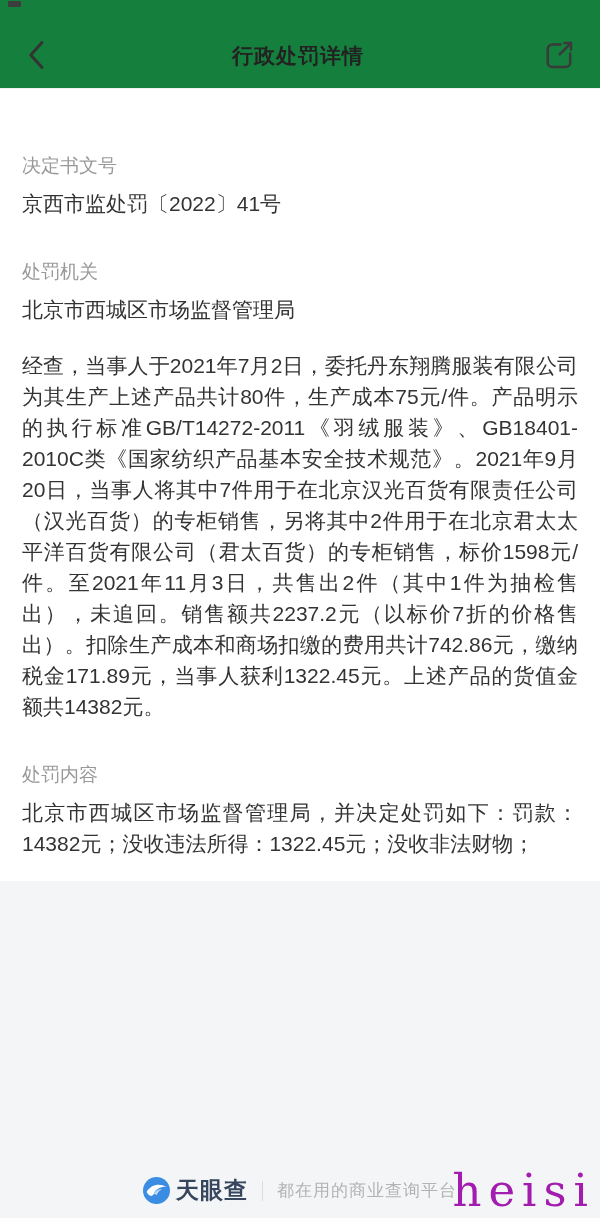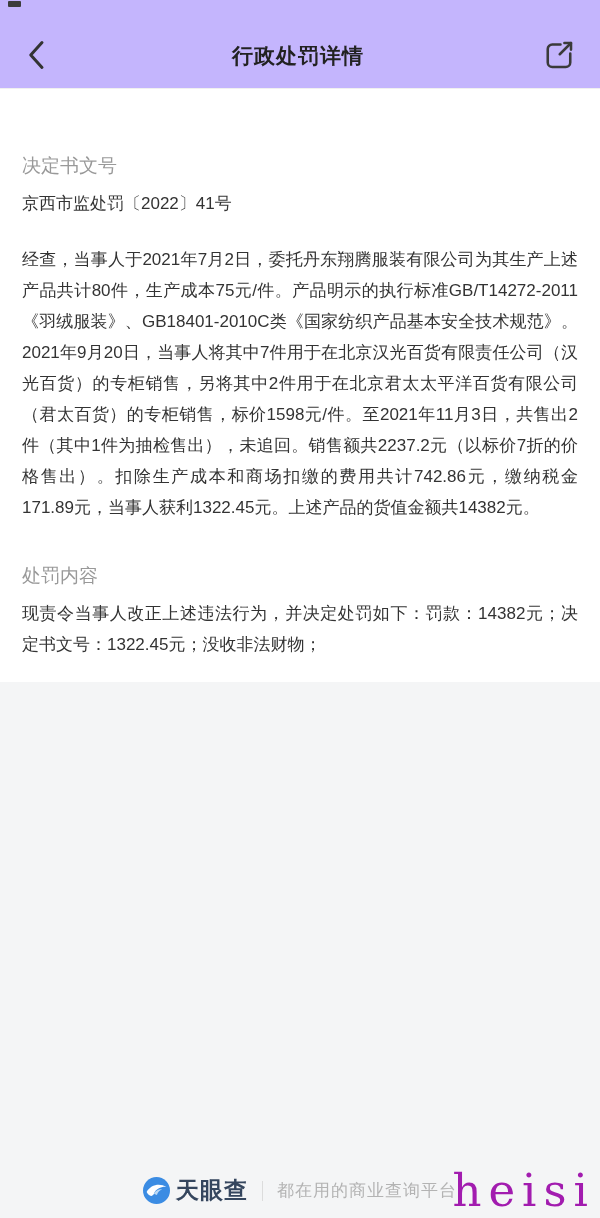--- a/index.html
+++ b/index.html
@@ -20,21 +20,21 @@
   
   .status-mark {
     position: absolute;
     left: 8px; top: 1px;
     width: 13px; height: 6px;
     background: #3c3c3c;
     border-radius: 1px;
   }
   header.appbar {
     height: 89px;
-    background: #c4b5fd;
+    background: #15803d;
     border-bottom: 1px solid #f0f0f0;
     display: flex;
     align-items: center;
     padding: 24px 18px 0 14px;
     flex: 0 0 auto;
   }
   .back-btn, .share-btn {
     background: none; border: none; cursor: pointer;
     width: 46px; height: 46px;
     display: flex; align-items: center; justify-content: center;
@@ -56,21 +56,21 @@
   .field { margin-bottom: 25px; }
   .field:last-child { margin-bottom: 0; }
   .field-label {
     font-size: 19px;
     color: #999999;
     line-height: 24px;
     margin-bottom: 10px;
     margin-top: 41px;
   }
   .field-value {
-    font-size: 17px;
+    font-size: 21px;
     color: #333333;
     line-height: 31px;
     text-align: justify;
   }
   .bottom-area {
     position: relative;
     flex: 1 1 auto;
     background: #f4f5f6;
   }
   footer.brandbar {
@@ -139,25 +139,29 @@
       </span>
     </button>
   </header>
 
   <main class="content">
     <div class="field">
       <div class="field-label">决定书文号</div>
       <div class="field-value">京西市监处罚〔2022〕41号</div>
     </div>
     <div class="field">
+      <div class="field-label">处罚机关</div>
+      <div class="field-value">北京市西城区市场监督管理局</div>
+    </div>
+    <div class="field">
       <div class="field-value">经查，当事人于2021年7月2日，委托丹东翔腾服装有限公司为其生产上述产品共计80件，生产成本75元/件。产品明示的执行标准GB/T14272-2011《羽绒服装》、GB18401-2010C类《国家纺织产品基本安全技术规范》。2021年9月20日，当事人将其中7件用于在北京汉光百货有限责任公司（汉光百货）的专柜销售，另将其中2件用于在北京君太太平洋百货有限公司（君太百货）的专柜销售，标价1598元/件。至2021年11月3日，共售出2件（其中1件为抽检售出），未追回。销售额共2237.2元（以标价7折的价格售出）。扣除生产成本和商场扣缴的费用共计742.86元，缴纳税金171.89元，当事人获利1322.45元。上述产品的货值金额共14382元。</div>
     </div>
     <div class="field">
       <div class="field-label">处罚内容</div>
-      <div class="field-value">现责令当事人改正上述违法行为，并决定处罚如下：罚款：14382元；决定书文号：1322.45元；没收非法财物；</div>
+      <div class="field-value">北京市西城区市场监督管理局，并决定处罚如下：罚款：14382元；没收违法所得：1322.45元；没收非法财物；</div>
     </div>
   </main>
 
   <div class="bottom-area">
     <footer class="brandbar">
       <span class="brand-logo">
         <svg width="27" height="27" viewBox="0 0 26 26">
           <circle cx="13" cy="13" r="13" fill="#3b8ce3"></circle>
           <path d="M3.5 14.5 C7 7.5, 16 5.5, 22.5 9.5 C17.5 9.2, 12.5 11.2, 10.5 16.2 C9 19.6, 5.2 18.4, 3.5 14.5 Z" fill="#ffffff"></path>
           <path d="M10.5 16.2 C12 13 15 11.5 18.5 11.8 C16 13 14 14.8 13.4 17.4 Z" fill="#bcd9f5"></path>

